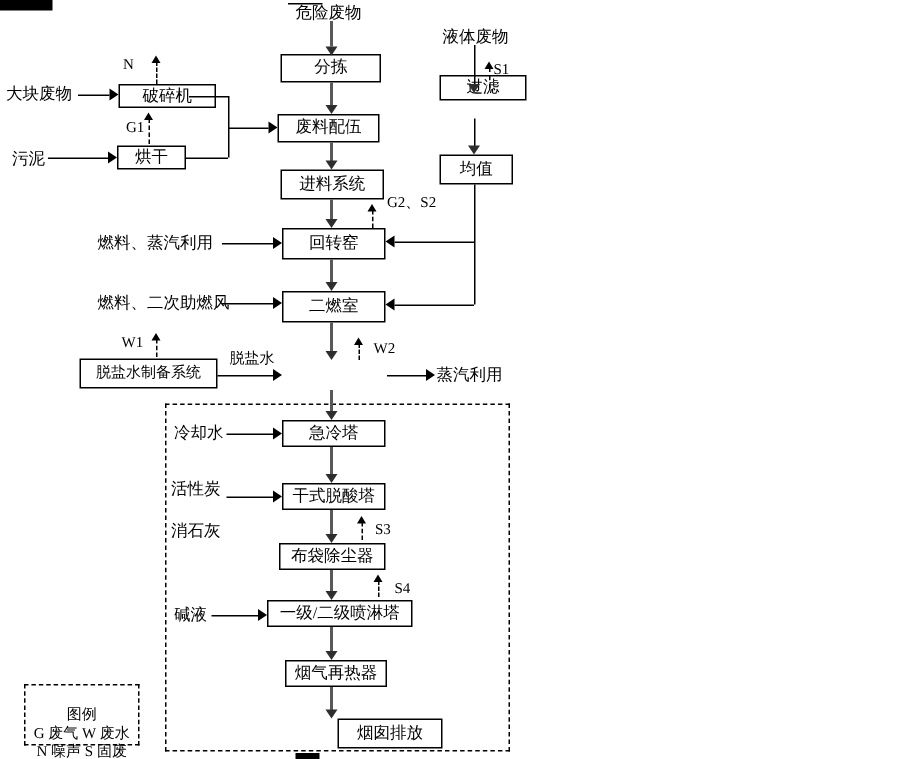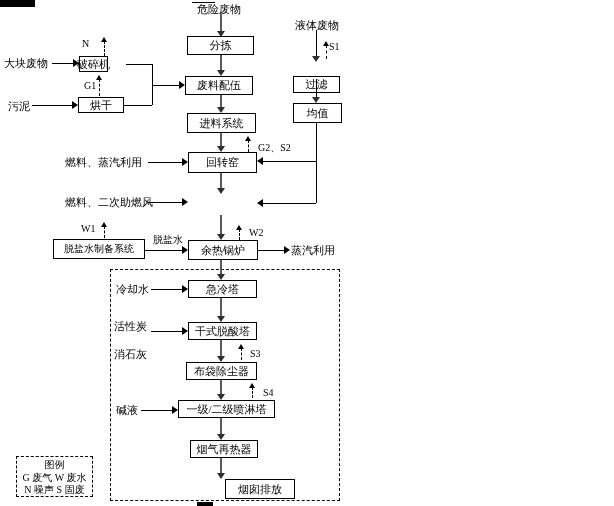--- a/index.html
+++ b/index.html
@@ -13,21 +13,21 @@
   .vl{position:absolute;border-left:1px solid #000;width:0;}
   .vf{position:absolute;width:2px;background:#595959;}
   .dv{position:absolute;border-left:1px dashed #000;width:0;}
   .ar{position:absolute;width:0;height:0;}
   .ar-r{border-top:4px solid transparent;border-bottom:4px solid transparent;border-left:6px solid #000;}
   .ar-l{border-top:4px solid transparent;border-bottom:4px solid transparent;border-right:6px solid #000;}
   .ar-d{border-left:4px solid transparent;border-right:4px solid transparent;border-top:6px solid #2e2e2e;}
   .ar-u{border-left:3px solid transparent;border-right:3px solid transparent;border-bottom:5px solid #000;}
   .dashbox{position:absolute;border:1px dashed #000;box-sizing:border-box;}
   .legendbox{position:absolute;border:1px dashed #000;box-sizing:border-box;font-size:10px;
-             text-align:center;line-height:1.25;padding-top:2px;}
+             text-align:center;line-height:1.25;padding-top:14px;}
   .bar{position:absolute;background:#000;}
 </style>
 </head>
 <body>
 
 <div class="canvas">
 
   <div class="bar" style="left:0;top:0;width:35px;height:7px;"></div>
   <div class="bar" style="left:197px;top:502px;width:16px;height:4px;"></div>
   <div class="hl" style="left:192px;top:2px;width:23px;"></div>
@@ -45,24 +45,24 @@
   <div class="lbl" style="left:114px;top:320px;">活性炭</div>
   <div class="lbl" style="left:114px;top:332px;margin-top:16px;">消石灰</div>
   <div class="lbl" style="left:116px;top:404px;">碱液</div>
   <div class="lbl sm" style="left:153px;top:234px;">脱盐水</div>
   <div class="lbl" style="left:291px;top:244px;">蒸汽利用</div>
 
   <div class="box" style="left:187px;top:36px;width:67px;height:19px;">分拣</div>
   <div class="box" style="left:187px;top:113px;width:69px;height:20px;">进料系统</div>
   <div class="box" style="left:185px;top:76px;width:68px;height:19px;">废料配伍</div>
   <div class="box" style="left:188px;top:152px;width:69px;height:21px;">回转窑</div>
-  <div class="box" style="left:188px;top:240px;width:70px;height:20px;">余热锅炉</div>
-  <div class="box" style="left:79px;top:56px;width:29px;height:16px;">破碎机</div>
+  <div class="box" style="left:188px;top:194px;width:69px;height:21px;">二燃室</div>
+  <div class="box" style="left:79px;top:56px;width:65px;height:16px;">破碎机</div>
   <div class="box" style="left:78px;top:97px;width:46px;height:16px;">烘干</div>
-  <div class="box" style="left:293px;top:76px;width:47px;height:17px;">过滤</div>
+  <div class="box" style="left:293px;top:50px;width:58px;height:17px;">过滤</div>
   <div class="box" style="left:293px;top:103px;width:49px;height:20px;">均值</div>
   <div class="box sm" style="left:53px;top:239px;width:92px;height:20px;">脱盐水制备系统</div>
   <div class="box" style="left:188px;top:280px;width:69px;height:18px;">急冷塔</div>
   <div class="box" style="left:188px;top:322px;width:69px;height:18px;">干式脱酸塔</div>
   <div class="box" style="left:186px;top:362px;width:71px;height:18px;">布袋除尘器</div>
   <div class="box" style="left:178px;top:400px;width:97px;height:18px;">一级/二级喷淋塔</div>
   <div class="box" style="left:190px;top:440px;width:68px;height:18px;">烟气再热器</div>
   <div class="box" style="left:185px;top:479px;width:70px;height:20px;margin-left:40px;">烟囱排放</div>
 
   <div class="vf" style="left:220px;top:14px;height:17px;"></div>
@@ -132,21 +132,21 @@
   <div class="ar ar-u" style="left:101px;top:37px;"></div>
 
   <div class="lbl sm" style="left:84px;top:80px;">G1</div>
   <div class="dv" style="left:99px;top:79px;height:17px;"></div>
   <div class="ar ar-u" style="left:96px;top:75px;"></div>
 
   <div class="lbl sm" style="left:329px;top:41px;">S1</div>
   <div class="dv" style="left:326px;top:45px;height:14px;"></div>
   <div class="ar ar-u" style="left:323px;top:41px;"></div>
 
-  <div class="lbl sm" style="left:258px;top:142px;">G2、S2</div>
+  <div class="lbl sm" style="left:258px;top:130px;">G2、S2</div>
   <div class="dv" style="left:248px;top:140px;height:12px;"></div>
   <div class="ar ar-u" style="left:245px;top:136px;"></div>
 
   <div class="lbl sm" style="left:81px;top:223px;">W1</div>
   <div class="dv" style="left:104px;top:226px;height:12px;"></div>
   <div class="ar ar-u" style="left:101px;top:222px;"></div>
 
   <div class="lbl sm" style="left:249px;top:227px;">W2</div>
   <div class="dv" style="left:239px;top:229px;height:11px;"></div>
   <div class="ar ar-u" style="left:236px;top:225px;"></div>

